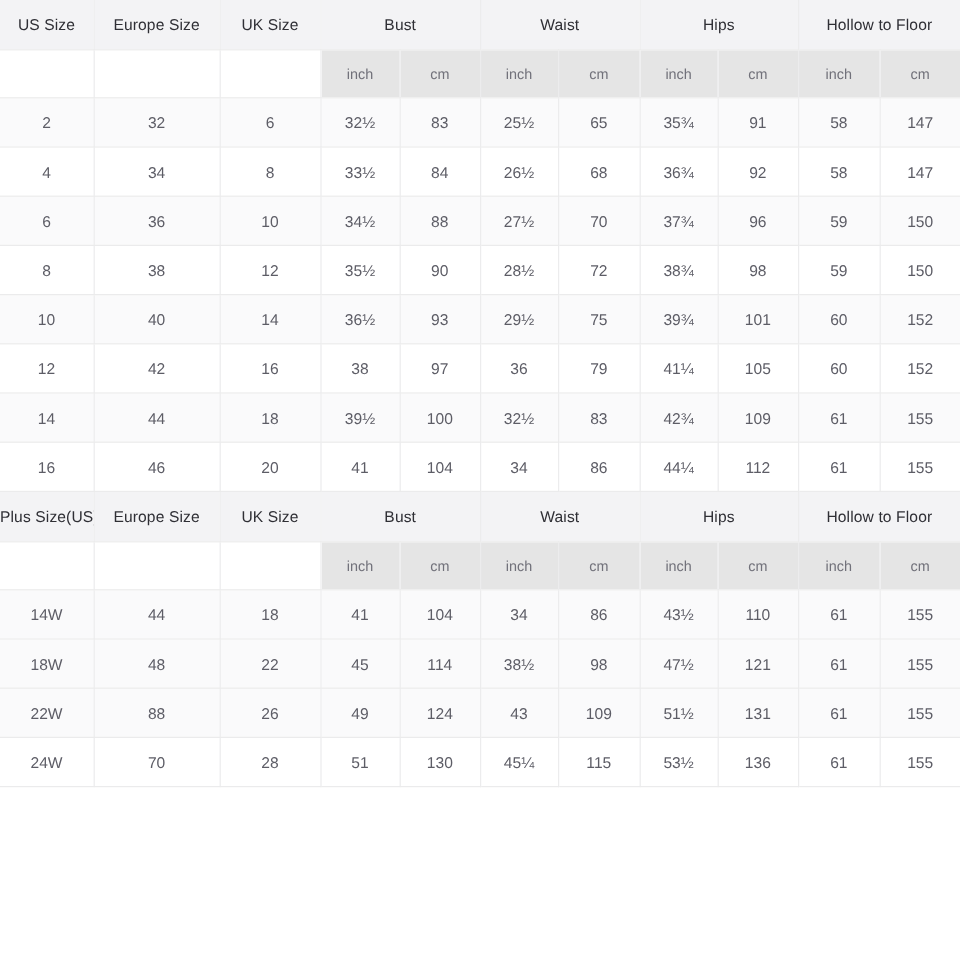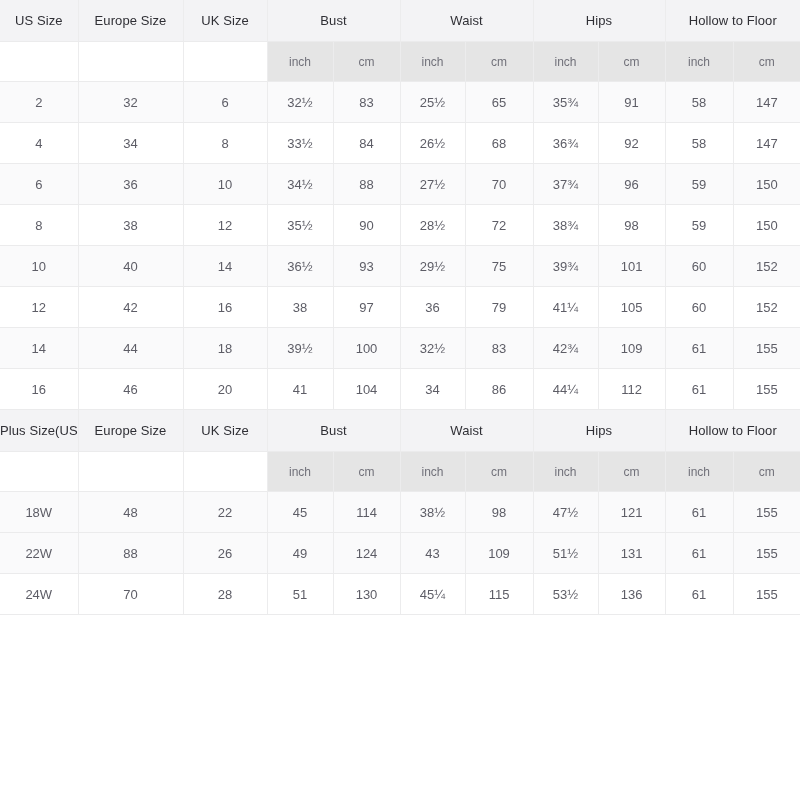--- a/index.html
+++ b/index.html
@@ -264,20 +264,33 @@
         <td>inch</td>
         <td>cm</td>
         <td>inch</td>
         <td>cm</td>
         <td>inch</td>
         <td>cm</td>
       </tr>
     </thead>
     <tbody>
         <tr class="data-row odd">
+          <td>14W</td>
+          <td>44</td>
+          <td>18</td>
+          <td>41</td>
+          <td>104</td>
+          <td>34</td>
+          <td>86</td>
+          <td>43½</td>
+          <td>110</td>
+          <td>61</td>
+          <td>155</td>
+        </tr>
+        <tr class="data-row odd">
           <td>18W</td>
           <td>48</td>
           <td>22</td>
           <td>45</td>
           <td>114</td>
           <td>38½</td>
           <td>98</td>
           <td>47½</td>
           <td>121</td>
           <td>61</td>

